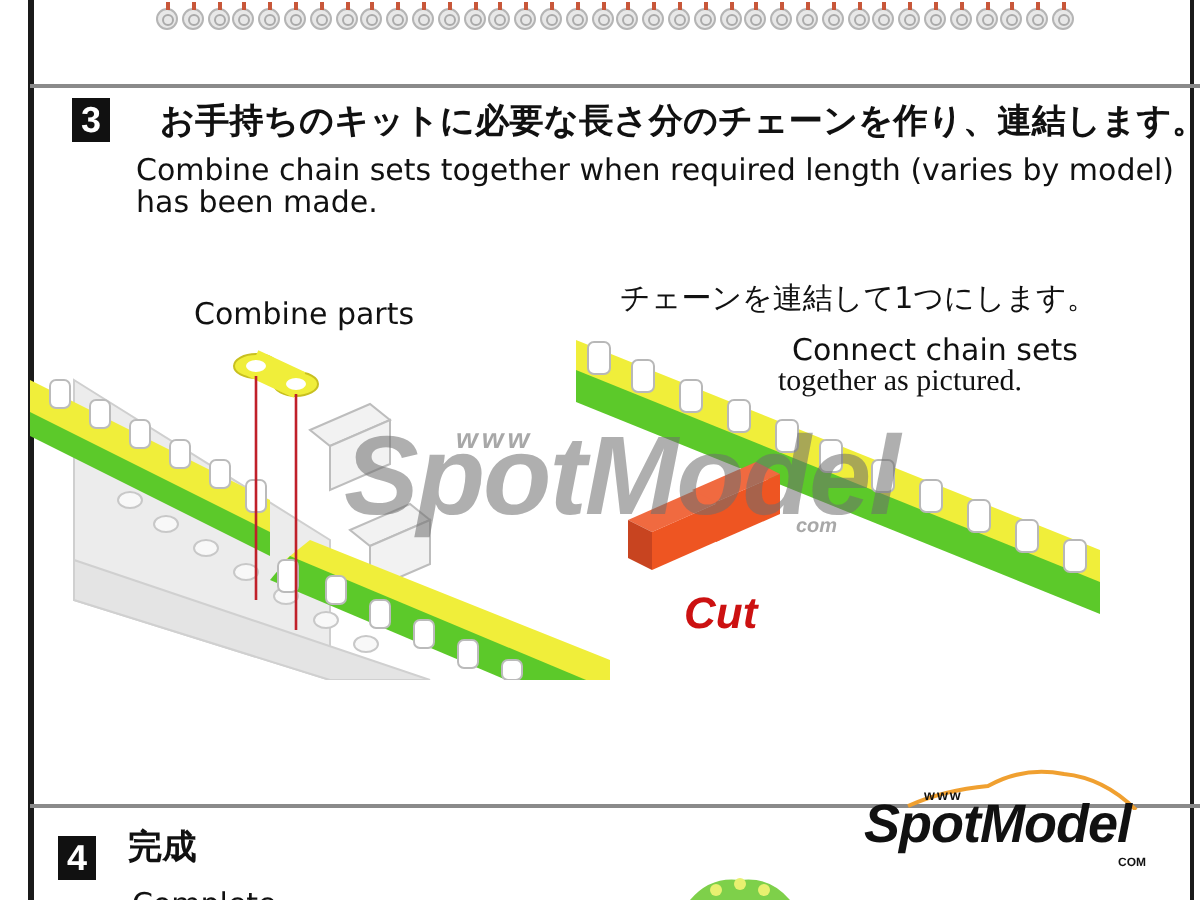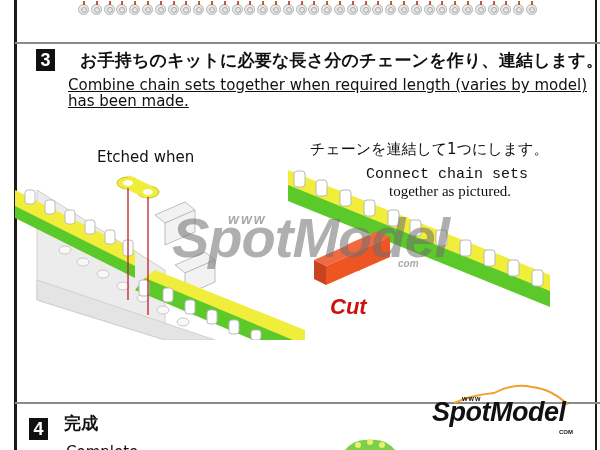--- a/index.html
+++ b/index.html
@@ -6,21 +6,21 @@
   body { width:600px; height:450px; position:relative; overflow:hidden; font-family:"DejaVu Sans", sans-serif; }
   .frame-left { position:absolute; left:14px; top:0; width:3px; height:450px; background:#1a1a1a; }
   .frame-right { position:absolute; left:595px; top:0; width:2px; height:450px; background:#1a1a1a; }
   .divider { position:absolute; left:15px; width:585px; height:2px; background:#8a8a8a; }
   .top-chain { position:absolute; left:78px; top:4px; height:12px; display:flex; }
   .top-chain .link { width:11px; height:11px; border:1.5px solid #b5b5b5; border-radius:50%; background:#e8e8e8; margin-right:1.8px; position:relative; box-sizing:border-box; }
   .top-chain .link::after { content:""; position:absolute; left:2px; top:2px; width:4px; height:4px; border-radius:50%; border:1px solid #aaa; }
   .top-chain .pin { position:absolute; top:-4px; left:4px; width:2px; height:4px; background:#c8573a; }
   .step-badge { position:absolute; width:19px; height:22px; background:#111; color:#fff; font-weight:bold; font-size:18px; text-align:center; line-height:22px; font-family:"Liberation Sans", sans-serif; }
   .jp-title { position:absolute; font-size:17px; font-weight:bold; color:#111; white-space:nowrap; letter-spacing:0.2px; }
-  .en-text { position:absolute; font-size:15px; color:#111; line-height:16px; font-family:"DejaVu Sans", sans-serif;text-decoration:underline; }
+  .en-text { position:absolute; font-size:15px; color:#111; line-height:16px; font-family:"DejaVu Sans", sans-serif; }
   .label { position:absolute; font-size:15px; color:#111; white-space:nowrap; }
   .cut-label { position:absolute; font-size:22px; font-weight:bold; font-style:italic; color:#cc1111; font-family:"Liberation Sans", sans-serif; }
   .watermark { position:absolute; left:172px; top:205px; font-family:"Liberation Sans", sans-serif; font-style:italic; font-weight:bold; font-size:56px; color:rgba(110,110,110,0.55); letter-spacing:-1px; }
   .watermark-www { position:absolute; left:228px; top:211px; font-family:"Liberation Sans", sans-serif; font-style:italic; font-weight:bold; font-size:14px; color:rgba(110,110,110,0.6); letter-spacing:2px; }
   .watermark-com { position:absolute; left:398px; top:258px; font-family:"Liberation Sans", sans-serif; font-style:italic; font-weight:bold; font-size:10px; color:rgba(110,110,110,0.6); }
   .logo { position:absolute; left:432px; top:395px; width:150px; height:50px; }
   .logo-text { position:absolute; left:0; top:2px; font-family:"Liberation Sans", sans-serif; font-style:italic; font-weight:bold; font-size:27px; color:#111; letter-spacing:-0.5px; }
   .logo-www { position:absolute; left:30px; top:0px; font-size:7px; font-weight:bold; font-family:"Liberation Sans", sans-serif; color:#111; letter-spacing:1px; }
   .logo-com { position:absolute; left:127px; top:34px; font-size:6px; font-weight:bold; font-family:"Liberation Sans", sans-serif; color:#111; }
   svg { position:absolute; }
@@ -141,21 +141,21 @@
       <span class="pin"></span>
     </div>
 </div>
 
 <div class="divider" style="top:42px;"></div>
 
 <div class="step-badge" style="left:36px; top:49px;">3</div>
 <div class="jp-title" style="left:80px; top:49px;">お手持ちのキットに必要な長さ分のチェーンを作り、連結します。</div>
 <div class="en-text" style="left:68px; top:77px; width:520px;">Combine chain sets together when required length (varies by model) has been made.</div>
 
-<div class="label" style="left:97px; top:148px;">Etched when</div>
+<div class="label" style="left:97px; top:148px;">Combine parts</div>
 
 <svg style="left:15px; top:170px;" width="290" height="170" viewBox="0 0 290 170">
 
   <polygon points="22,20 150,100 150,170 22,130" fill="#ececec" stroke="#cfcfcf"></polygon>
   <polygon points="22,130 150,170 200,170 22,110" fill="#e4e4e4" stroke="#d0d0d0"></polygon>
   <g fill="#f8f8f8" stroke="#c8c8c8">
     <ellipse cx="50" cy="80" rx="6" ry="4"></ellipse>
       <ellipse cx="68" cy="92" rx="6" ry="4"></ellipse>
       <ellipse cx="88" cy="104" rx="6" ry="4"></ellipse>
     <ellipse cx="108" cy="116" rx="6" ry="4"></ellipse>
@@ -203,21 +203,21 @@
     <rect x="110" y="10" width="26" height="14" fill="#f0ee3a" transform="rotate(25 123 17)"></rect>
     <ellipse cx="113" cy="13" rx="5" ry="3" fill="#fff"></ellipse>
     <ellipse cx="133" cy="22" rx="5" ry="3" fill="#fff"></ellipse>
   </g>
 
   <line x1="113" y1="18" x2="113" y2="130" stroke="#c0202a" stroke-width="1.3"></line>
   <line x1="133" y1="27" x2="133" y2="145" stroke="#c0202a" stroke-width="1.3"></line>
 </svg>
 
 <div class="label" style="left:310px; top:140px;">チェーンを連結して1つにします。</div>
-<div class="label" style="left:366px; top:166px;font-family:Liberation Mono, monospace;">Connect chain sets</div>
+<div class="label" style="left:396px; top:166px;">Connect chain sets</div>
 <div class="label" style="left:389px; top:183px;font-family:Liberation Serif, serif;">together as pictured.</div>
 
 <svg style="left:288px; top:165px;" width="270" height="160" viewBox="0 0 270 160">
   <path d="M 0,5 L 262,110 L 262,128 L 0,22 Z" fill="#f0ee3a"></path>
   <path d="M 0,20 L 262,126 L 262,142 L 0,36 Z" fill="#5cc92a"></path>
   <g fill="#fff" stroke="#b8b8b8">
     <rect x="6" y="6" width="11" height="16" rx="3"></rect>
       <rect x="28" y="15" width="11" height="16" rx="3"></rect>
     <rect x="52" y="25" width="11" height="16" rx="3"></rect>
       <rect x="76" y="35" width="11" height="16" rx="3"></rect>
@@ -231,21 +231,21 @@
   </g>
 
   <g>
     <polygon points="26,95 60,80 72,86 38,101" fill="#f06a40"></polygon>
     <polygon points="26,95 38,101 38,120 26,114" fill="#c84420"></polygon>
     <polygon points="38,101 72,86 72,105 38,120" fill="#ee5522"></polygon>
     <polygon points="58,80 90,66 102,72 70,86" fill="#f06a40"></polygon>
     <polygon points="70,86 102,72 102,92 70,106" fill="#ee5522"></polygon>
   </g>
 </svg>
-<div class="cut-label" style="left:330px; top:294px;">Cut</div>
+<div class="cut-label" style="left:342px; top:294px;">Cut</div>
 
 <div class="watermark">SpotModel</div>
 <div class="watermark-www">www</div>
 <div class="watermark-com">com</div>
 
 <div class="divider" style="top:402px;"></div>
 
 <div class="step-badge" style="left:29px; top:418px;">4</div>
 <div class="jp-title" style="left:64px; top:412px;">完成</div>
 <div class="en-text" style="left:66px; top:444px;">Complete</div>

